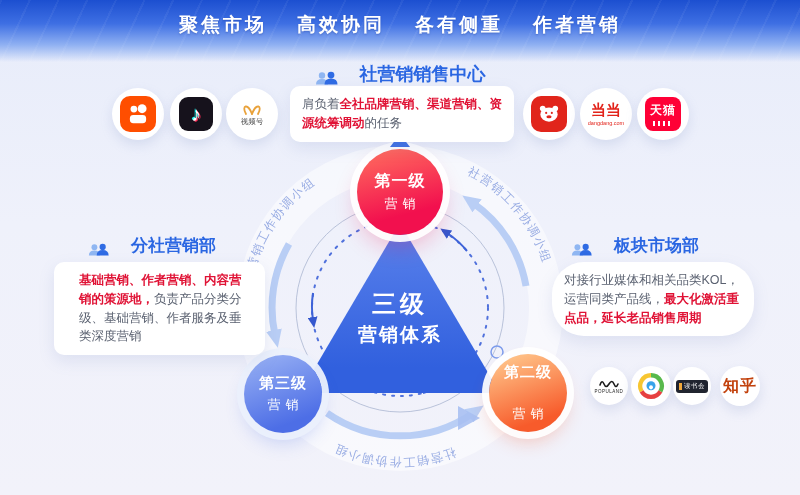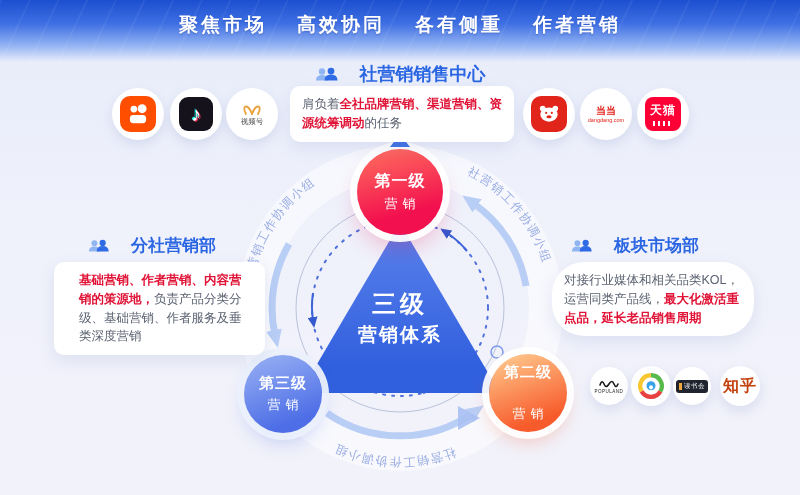--- a/index.html
+++ b/index.html
@@ -7,21 +7,21 @@
   #stage{position:relative;width:800px;height:495px;overflow:hidden;
     background:linear-gradient(180deg,#E7ECFA 0%,#EFF1FB 45%,#F2F2FA 100%);}
   
   .banner{position:absolute;left:0;top:0;width:800px;height:62px;
     background:linear-gradient(180deg,#1C4FD0 0%,#3E6FE3 38%,#8FB0F2 72%,rgba(238,241,250,0) 100%);}
   .banner::after{content:"";position:absolute;inset:0;
     background:repeating-linear-gradient(115deg,rgba(255,255,255,.05) 0 2px,transparent 2px 26px);}
   .slogans{position:absolute;left:0;top:12px;width:800px;display:flex;justify-content:center;gap:30px;
     color:#fff;font-size:19px;font-weight:bold;letter-spacing:3px;text-shadow:0 1px 2px rgba(20,50,140,.35);z-index:2;}
   
-  .dept-title{position:absolute;display:flex;align-items:center;justify-content:center;gap:21px;
+  .dept-title{position:absolute;display:flex;align-items:flex-end;justify-content:center;gap:21px;
     font-size:17px;font-weight:bold;color:#2A66E2;}
   .dept-title.center{font-size:18px;}
   .card{position:absolute;background:#fff;border-radius:10px;box-shadow:0 6px 16px rgba(110,130,190,.15);
     font-size:12.5px;line-height:1.5;color:#5A6170;padding:9px 12px;z-index:7;}
   .hl{color:#E01235;font-weight:bold;}
   .up-arrow{position:absolute;width:0;height:0;border-left:10px solid transparent;border-right:10px solid transparent;
     border-bottom:13px solid #3D6FE3;z-index:6;}
   
   .triangle{position:absolute;left:300px;top:223px;width:200px;height:170px;
     clip-path:polygon(50% 0,100% 100%,0 100%);
@@ -46,21 +46,21 @@
   
   .pcircle{position:absolute;background:#fff;border-radius:50%;
     box-shadow:0 5px 12px rgba(130,150,200,.22);display:flex;flex-direction:column;
     align-items:center;justify-content:center;z-index:7;}
   .sq{display:flex;align-items:center;justify-content:center;flex-direction:column;}
   .ks-sq{width:36px;height:36px;border-radius:10px;background:#FF4E00;}
   .dy-sq{width:34px;height:34px;border-radius:9px;background:#16121C;}
   .dy-note{font-size:20px;color:#fff;line-height:1;text-shadow:-1.2px -1px 0 #25F4EE,1.2px 1px 0 #FE2C55;}
   .sph-label{font-size:7.5px;color:#4a4a4a;margin-top:1px;}
   .jd-sq{width:36px;height:36px;border-radius:10px;background:#E1251B;}
-  .dd-label{font-size:10px;font-weight:bold;color:#E2231A;line-height:1.1;}
+  .dd-label{font-size:15px;font-weight:bold;color:#E2231A;line-height:1.1;}
   .dd-sub{font-size:5.5px;color:#E2231A;margin-top:1px;}
   .tm-sq{width:36px;height:34px;border-radius:8px;background:#FF0036;color:#fff;}
   .tm-label{font-size:12px;font-weight:bold;letter-spacing:1px;}
   .tm-bars{width:20px;height:5px;margin-top:2px;
     background:repeating-linear-gradient(90deg,#fff 0 2px,transparent 2px 5px);}
   .pl-label{font-size:4.5px;color:#222;letter-spacing:.5px;margin-top:1px;}
   .rbadge{width:32px;height:13px;background:#20242F;border-radius:3px;display:flex;
     align-items:center;justify-content:center;gap:2px;}
   .rb-dot{width:3px;height:7px;background:#F2A93B;display:inline-block;}
   .rb-text{font-size:6.5px;color:#fff;letter-spacing:.5px;}

